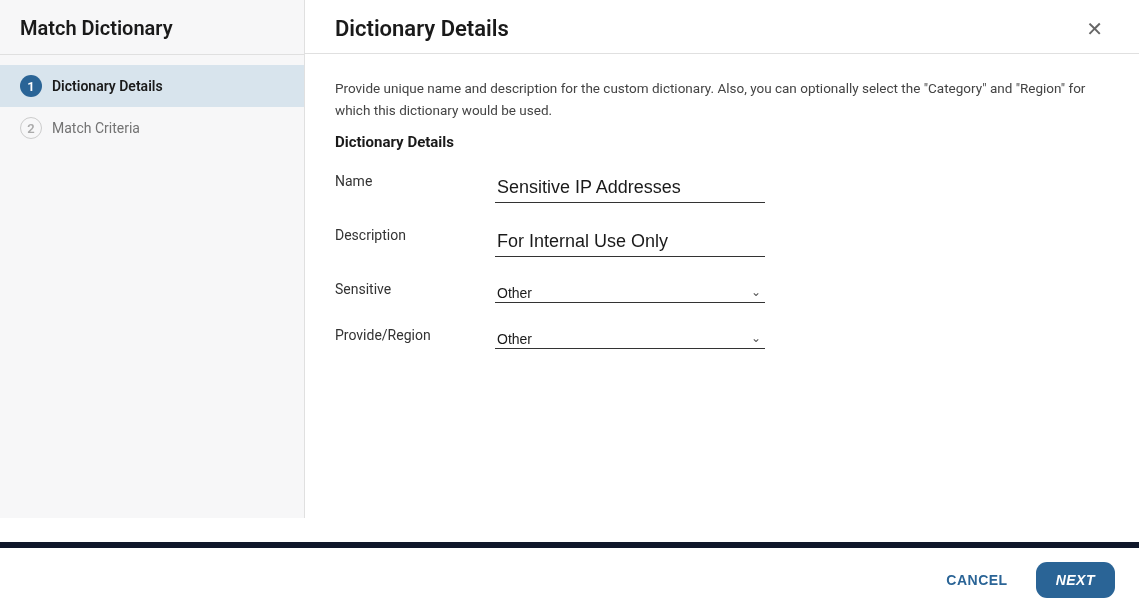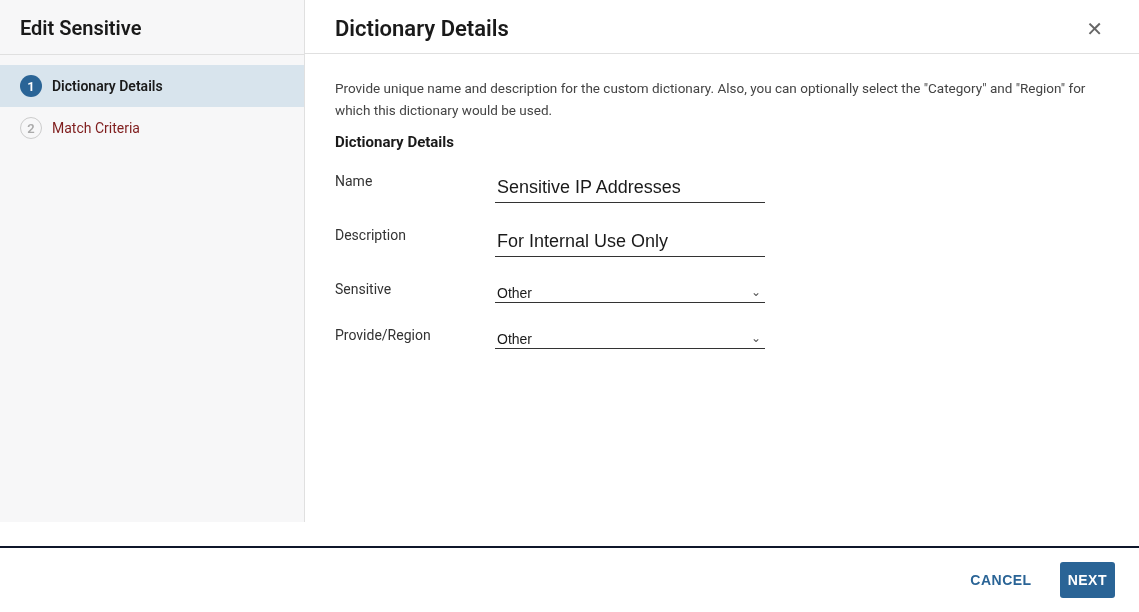--- a/index.html
+++ b/index.html
@@ -92,21 +92,21 @@
       color: #aaa;
       border: 1.5px solid #ccc;
     }
 
     .sidebar-step.active .step-label {
       color: #1a1a1a;
       font-weight: 600;
     }
 
     .sidebar-step.inactive .step-label {
-      color: #7f1d1d;
+      color: #737373;
     }
 
     
     .main-content {
       flex: 1;
       display: flex;
       flex-direction: column;
       background: #fff;
     }
 
@@ -216,21 +216,21 @@
       color: #555;
       font-size: 12px;
     }
 
     
     .modal-footer {
       display: flex;
       align-items: center;
       justify-content: flex-end;
       padding: 14px 24px;
-      border-top: 2px solid #0f172a;
+      border-top: 6px solid #0f172a;
       gap: 12px;
       background: #fff;
       margin-top: 24px;
     }
 
     .btn-cancel {
       background: none;
       border: none;
       color: #2a6496;
       font-size: 14px;
@@ -242,33 +242,34 @@
     }
 
     .btn-next {
       background: #2a6496;
       color: #fff;
       border: none;
       font-size: 14px;
       font-weight: 600;
       letter-spacing: 0.5px;
       cursor: pointer;
-      padding: 10px 8px;
-      border-radius: 3px;
+      padding: 10px 20px;
+      border-radius: 11px;
       text-transform: uppercase;
+      font-style: italic;
     }
   </style>
 </head>
 <body>
 
 <div class="modal">
   <div class="modal-body">
 
     <div class="sidebar">
-      <div class="sidebar-title">Edit Sensitive</div>
+      <div class="sidebar-title">Match Dictionary</div>
       <div class="sidebar-steps">
 
         <div class="sidebar-step active">
           <div class="step-num">1</div>
           <div class="step-label">Dictionary Details</div>
         </div>
 
         <div class="sidebar-step inactive">
           <div class="step-num">2</div>
           <div class="step-label">Match Criteria</div>

